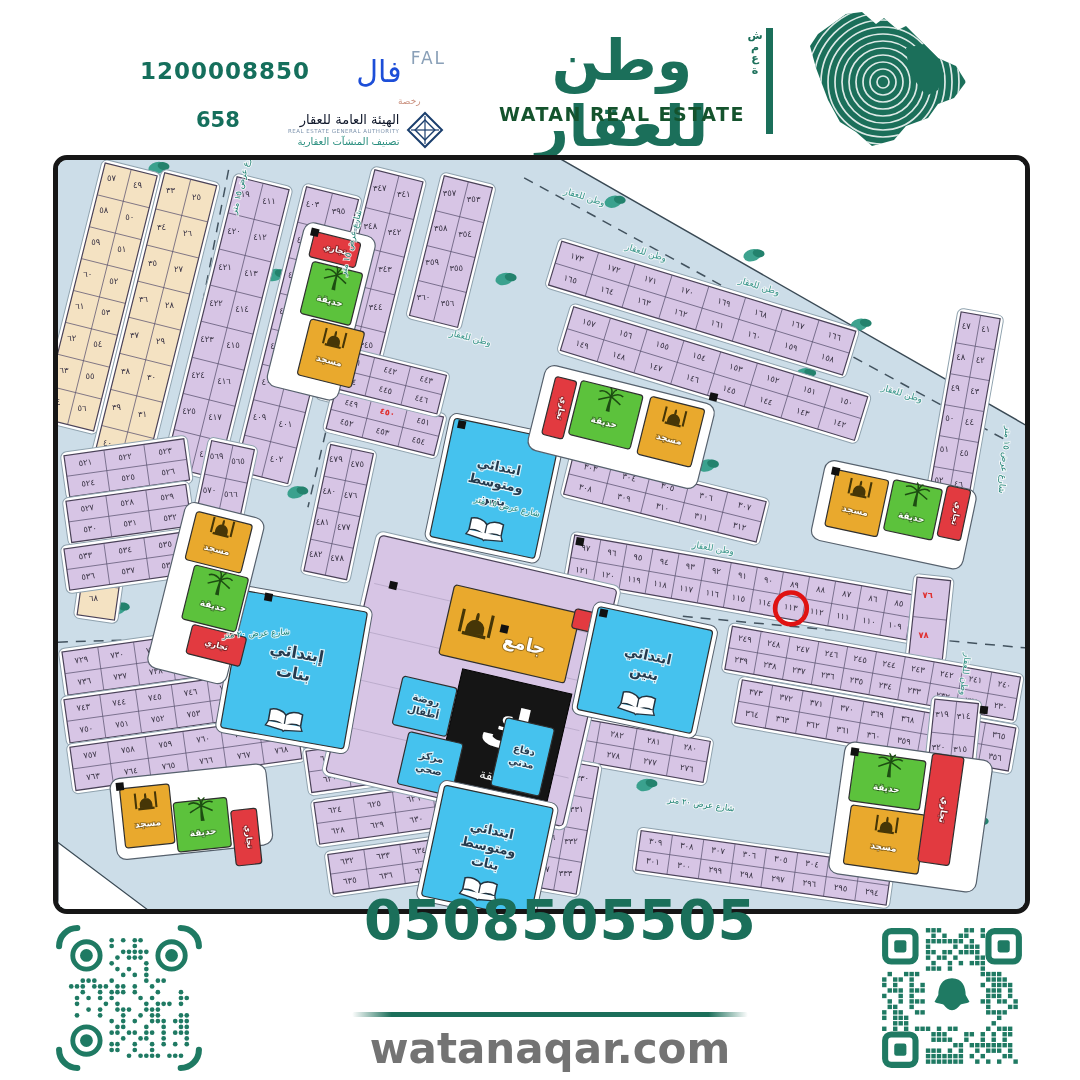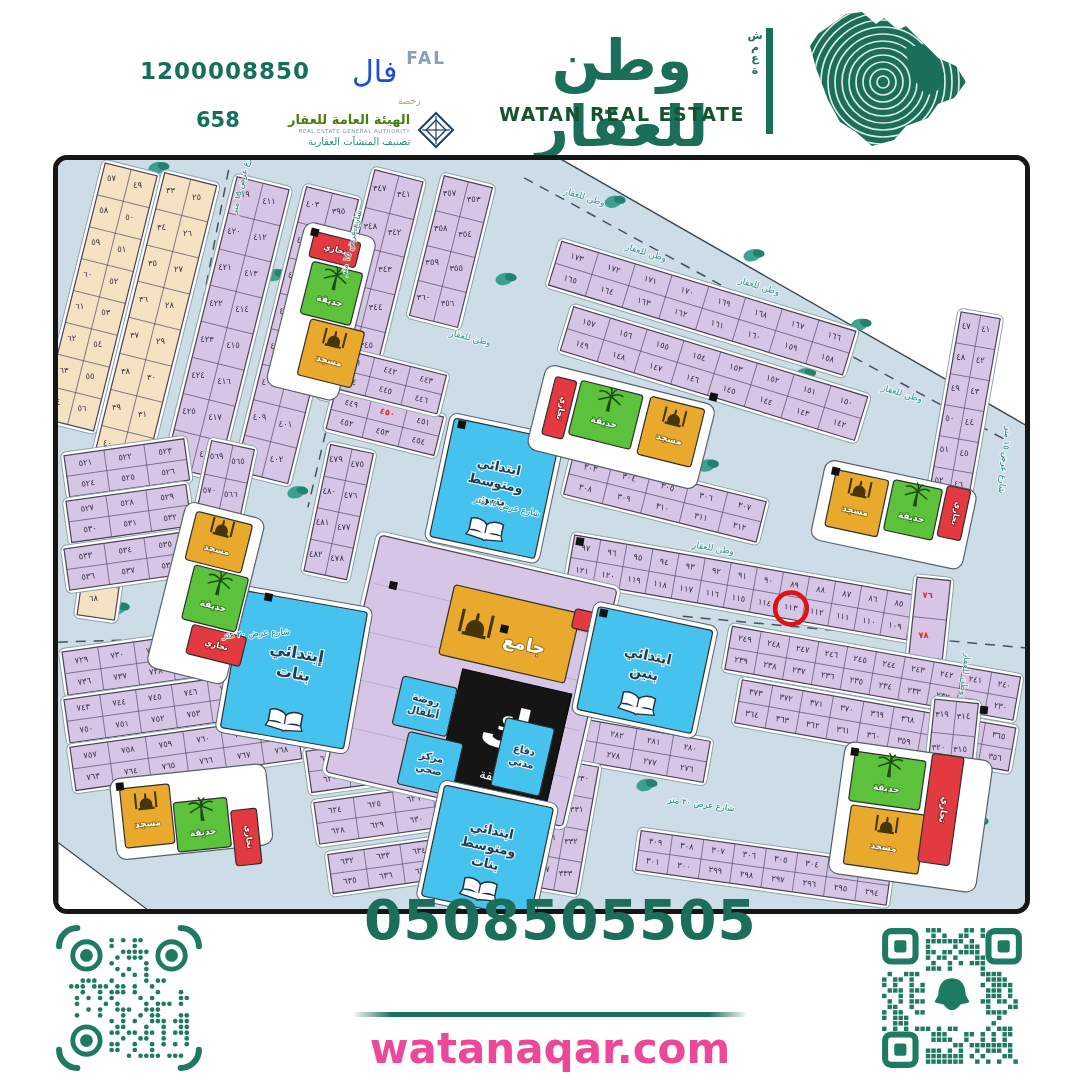--- a/index.html
+++ b/index.html
@@ -4,45 +4,45 @@
 <style>
   html,body{margin:0;padding:0;}
   body{width:1080px;height:1080px;position:relative;background:#ffffff;overflow:hidden;
        font-family:"DejaVu Sans","Liberation Sans",sans-serif;}
   .abs{position:absolute;}
   
   .unified{left:140px;top:58px;font-size:23px;font-weight:600;color:#156f5c;letter-spacing:1px;}
   .lic{left:196px;top:108px;font-size:21px;font-weight:600;color:#156f5c;}
   .fal-row{left:296px;top:48px;width:150px;text-align:right;direction:rtl;}
   .fal-ar{font-size:30px;font-weight:normal;color:#1d4ed8;line-height:1;}
-  .fal-en{font-size:17px;font-weight:bold;color:#8aa0b8;letter-spacing:2px;vertical-align:18px;margin-left:4px;}
+  .fal-en{font-size:17px;font-weight:normal;color:#8aa0b8;letter-spacing:2px;vertical-align:18px;margin-left:4px;}
   .fal-lic{left:398px;top:96px;font-size:9px;color:#c98f7d;}
   .auth-row{left:288px;top:110px;display:flex;align-items:center;gap:6px;direction:rtl;}
   .auth-text{text-align:right;direction:rtl;}
-  .auth-ar{font-size:13px;font-weight:bold;color:#4d7c0f;line-height:1.1;}
+  .auth-ar{font-size:13px;font-weight:normal;color:#0f172a;line-height:1.1;}
   .auth-en{font-size:5.5px;color:#7d93ad;letter-spacing:.5px;}
   .auth-class{font-size:10px;color:#2a8f7f;margin-top:2px;}
   .wm-ar{left:497px;top:28px;width:250px;text-align:center;font-size:57px;font-weight:bold;color:#1b6f5a;direction:rtl;line-height:1.15;}
   .wm-en{left:497px;top:103px;width:250px;text-align:center;font-size:19px;font-weight:bold;color:#14532d;letter-spacing:1.5px;}
   .side-word{left:746px;top:30px;width:18px;text-align:center;font-size:11px;color:#1b6f5a;font-weight:bold;line-height:1.05;}
   .side-word span{display:block;}
   .green-bar{left:766px;top:28px;width:7px;height:106px;background:#1b6f5a;}
   
   .map-frame{left:53px;top:155px;width:977px;height:759px;border:5px solid #161616;border-radius:14px;
              box-sizing:border-box;overflow:hidden;background:#ccdde8;}
   .map-frame svg{display:block;width:100%;height:100%;}
   
   .qr{width:152px;height:152px;}
   .qr-left{left:53px;top:922px;}
   .qr-right{left:876px;top:922px;}
   .wa-row{left:350px;top:888px;width:400px;display:flex;align-items:center;gap:14px;}
   .wa-num{font-size:55px;font-weight:600;color:#1b6f5a;letter-spacing:1px;}
   .divider{left:352px;top:1012px;width:396px;height:5px;border-radius:3px;
            background:linear-gradient(90deg,rgba(27,111,90,0),#1b6f5a 10%,#1b6f5a 90%,rgba(27,111,90,0));}
-  .website{left:352px;top:1024px;width:396px;text-align:center;font-size:42px;font-weight:600;color:#ec4899;}
+  .website{left:352px;top:1024px;width:396px;text-align:center;font-size:42px;font-weight:600;color:#737373;}
 </style>
 </head>
 <body>
 
 <div>
   <div class="abs unified">1200008850</div>
   <div class="abs lic">658</div>
 
   <div class="abs fal-row">
     <span class="fal-en">FAL</span>

